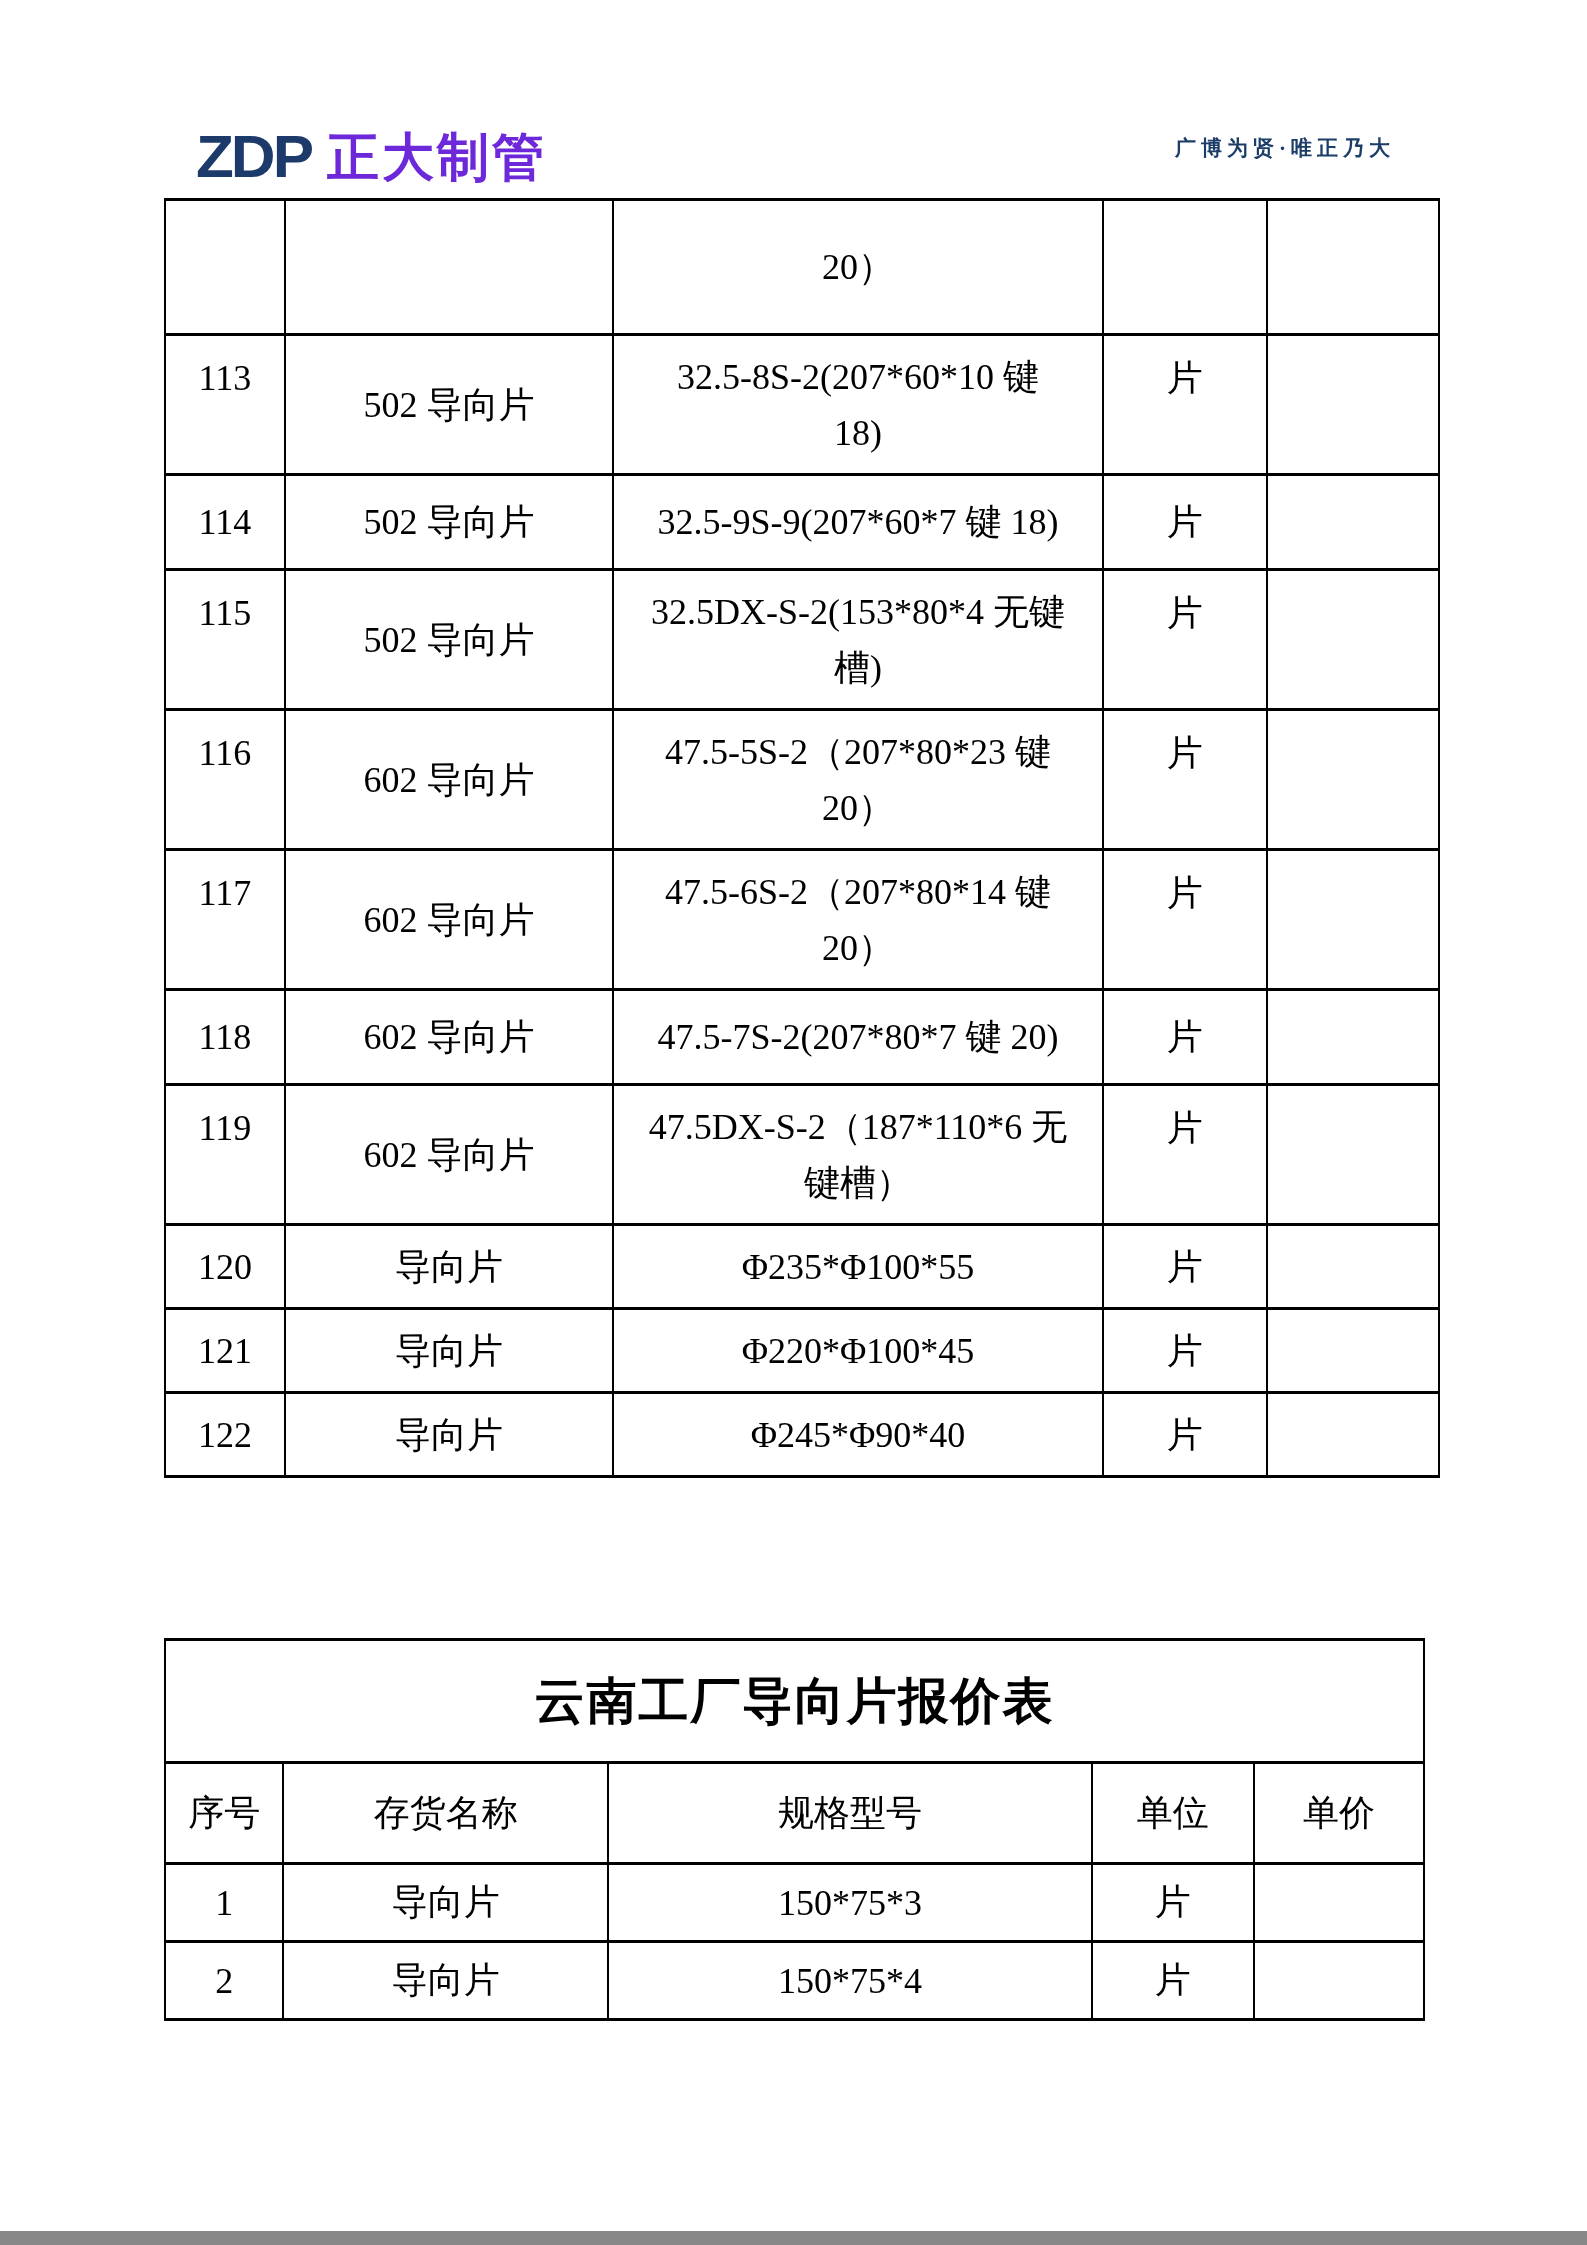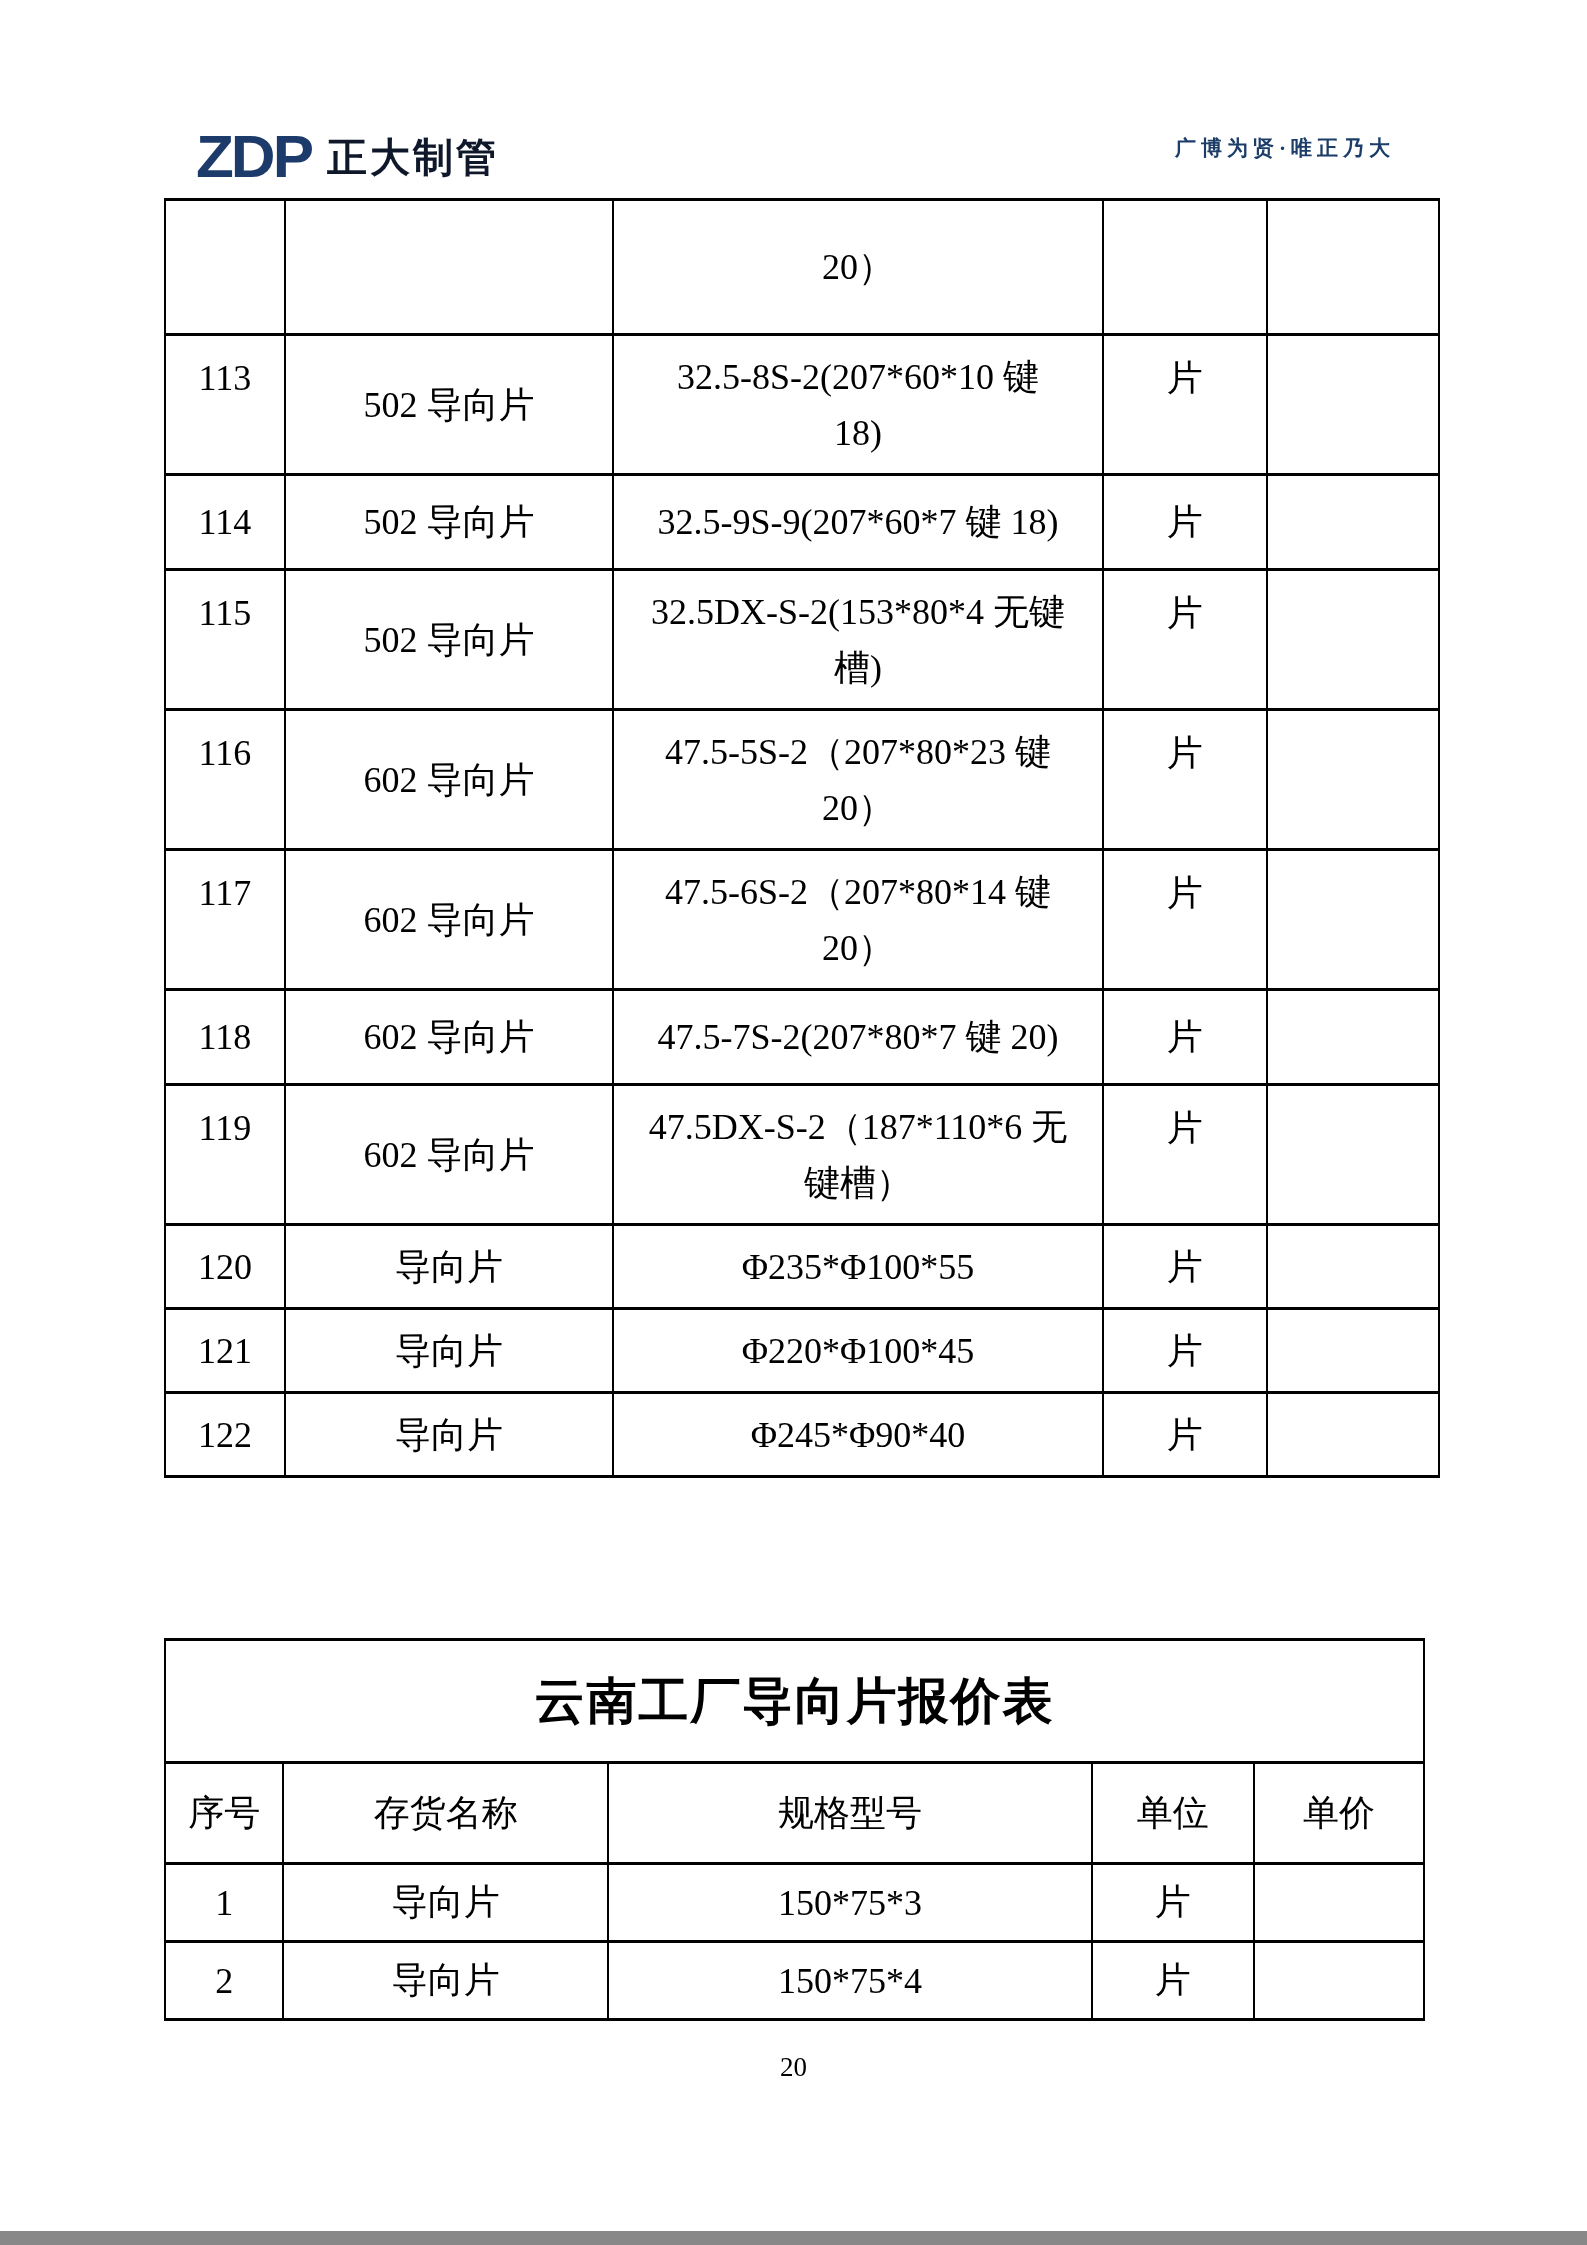--- a/index.html
+++ b/index.html
@@ -19,22 +19,22 @@
     display:flex; align-items:center; gap:16px;
     line-height:1; white-space:nowrap;
   }
   .logo-zdp {
     font-family:"Liberation Sans","DejaVu Sans",sans-serif;
     font-weight:bold; font-size:62px; letter-spacing:-3px;
     color:#1c3a6a; transform:scaleY(0.95);
   }
   .logo-cn {
     font-family:"Liberation Sans","DejaVu Sans",sans-serif;
-    font-weight:bold; font-size:40px; letter-spacing:3px;
-    color:#0f172a;
+    font-weight:bold; font-size:52px; letter-spacing:3px;
+    color:#6d28d9;
   }
   .slogan {
     position:absolute; right:192px; top:134px;
     font-size:21px; font-weight:bold; letter-spacing:5px;
     color:#1c3d68; white-space:nowrap;text-align:center;
   }
 
   
   table.doc-table {
     border-collapse:collapse;
@@ -207,15 +207,14 @@
         <tr style="height: 78px;">
           <td>2</td>
           <td>导向片</td>
           <td class="spec">150*75*4</td>
           <td>片</td>
           <td></td>
         </tr>
       </tbody>
   </table>
 
-  <div class="page-number">20</div>
 
 </div>
 
 </body></html>

